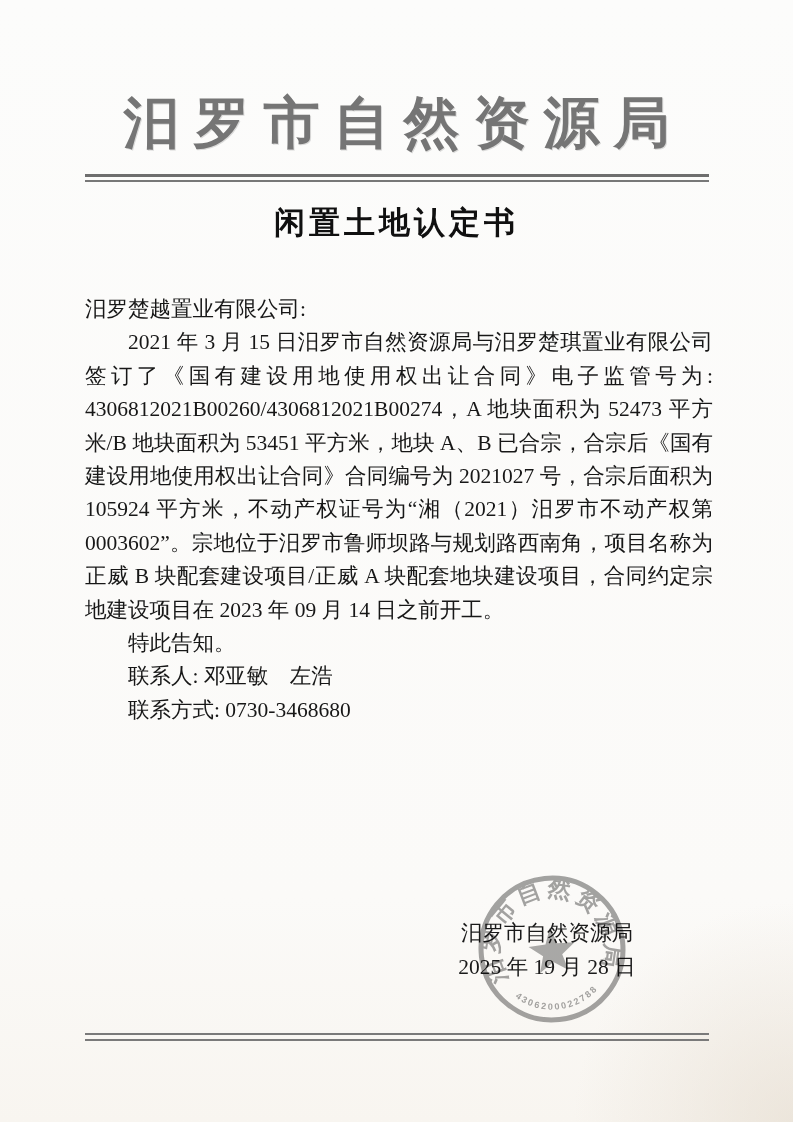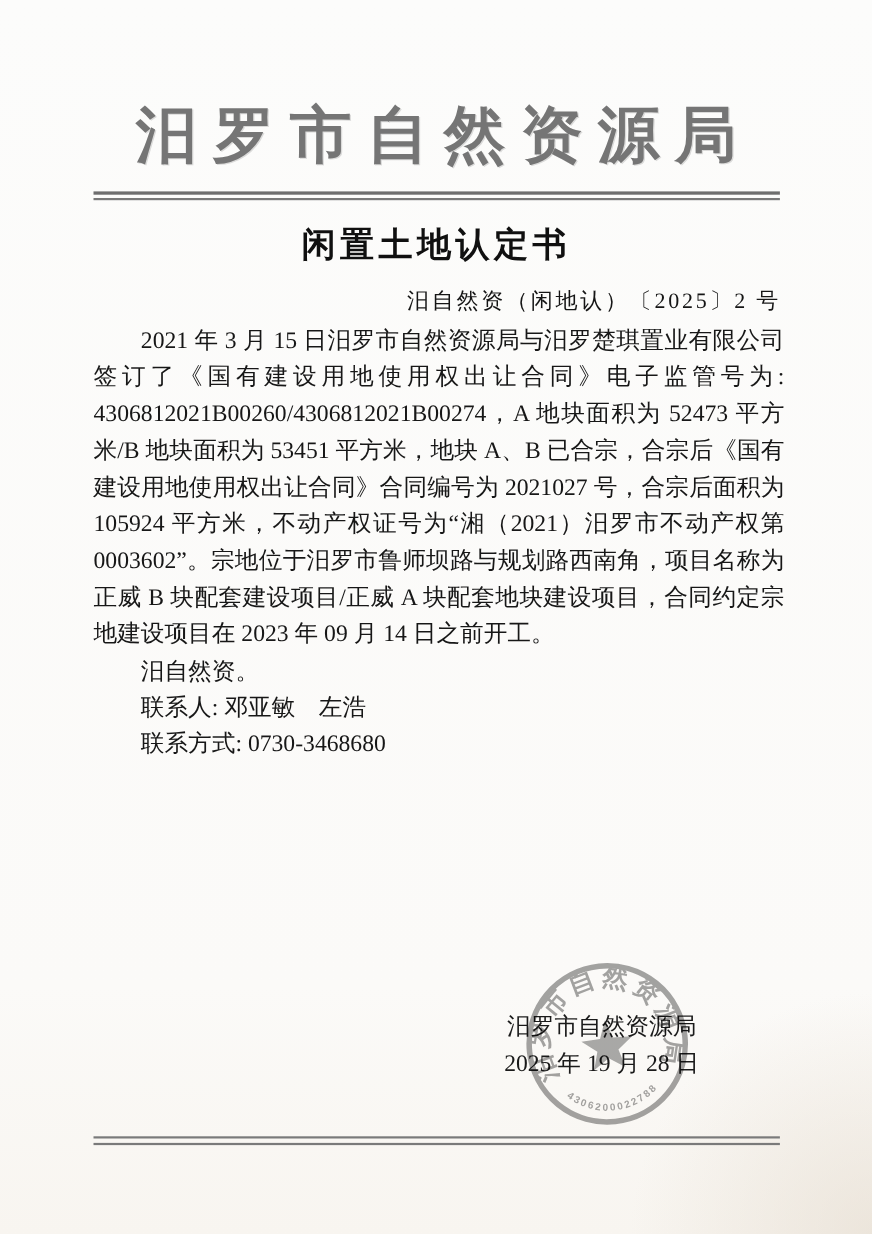--- a/index.html
+++ b/index.html
@@ -82,25 +82,25 @@
 <body>
 
 <div class="page">
 
   <div class="agency-header">汨罗市自然资源局</div>
 
   <div class="header-rule"></div>
 
   <div class="doc-title">闲置土地认定书</div>
 
-  <div class="doc-number">汨自然资（闲地认）〔2025〕2 号</div>
 
   <div class="content">
+    <p>汨罗楚越置业有限公司:</p>
     <p class="indent">2021 年 3 月 15 日汨罗市自然资源局与汨罗楚琪置业有限公司签订了《国有建设用地使用权出让合同》电子监管号为: 4306812021B00260/4306812021B00274，A 地块面积为 52473 平方米/B 地块面积为 53451 平方米，地块 A、B 已合宗，合宗后《国有建设用地使用权出让合同》合同编号为 2021027 号，合宗后面积为 105924 平方米，不动产权证号为“湘（2021）汨罗市不动产权第 0003602”。宗地位于汨罗市鲁师坝路与规划路西南角，项目名称为正威 B 块配套建设项目/正威 A 块配套地块建设项目，合同约定宗地建设项目在 2023 年 09 月 14 日之前开工。</p>
-    <p class="indent">汨自然资。</p>
+    <p class="indent">特此告知。</p>
     <p class="indent">联系人: 邓亚敏　左浩</p>
     <p class="indent">联系方式: 0730-3468680</p>
   </div>
 
   <div class="signature-block">
     <div>汨罗市自然资源局</div>
     <div>2025 年 19 月 28 日</div>
   </div>
 
   <svg class="seal" viewBox="0 0 150 150" xmlns="http://www.w3.org/2000/svg">

